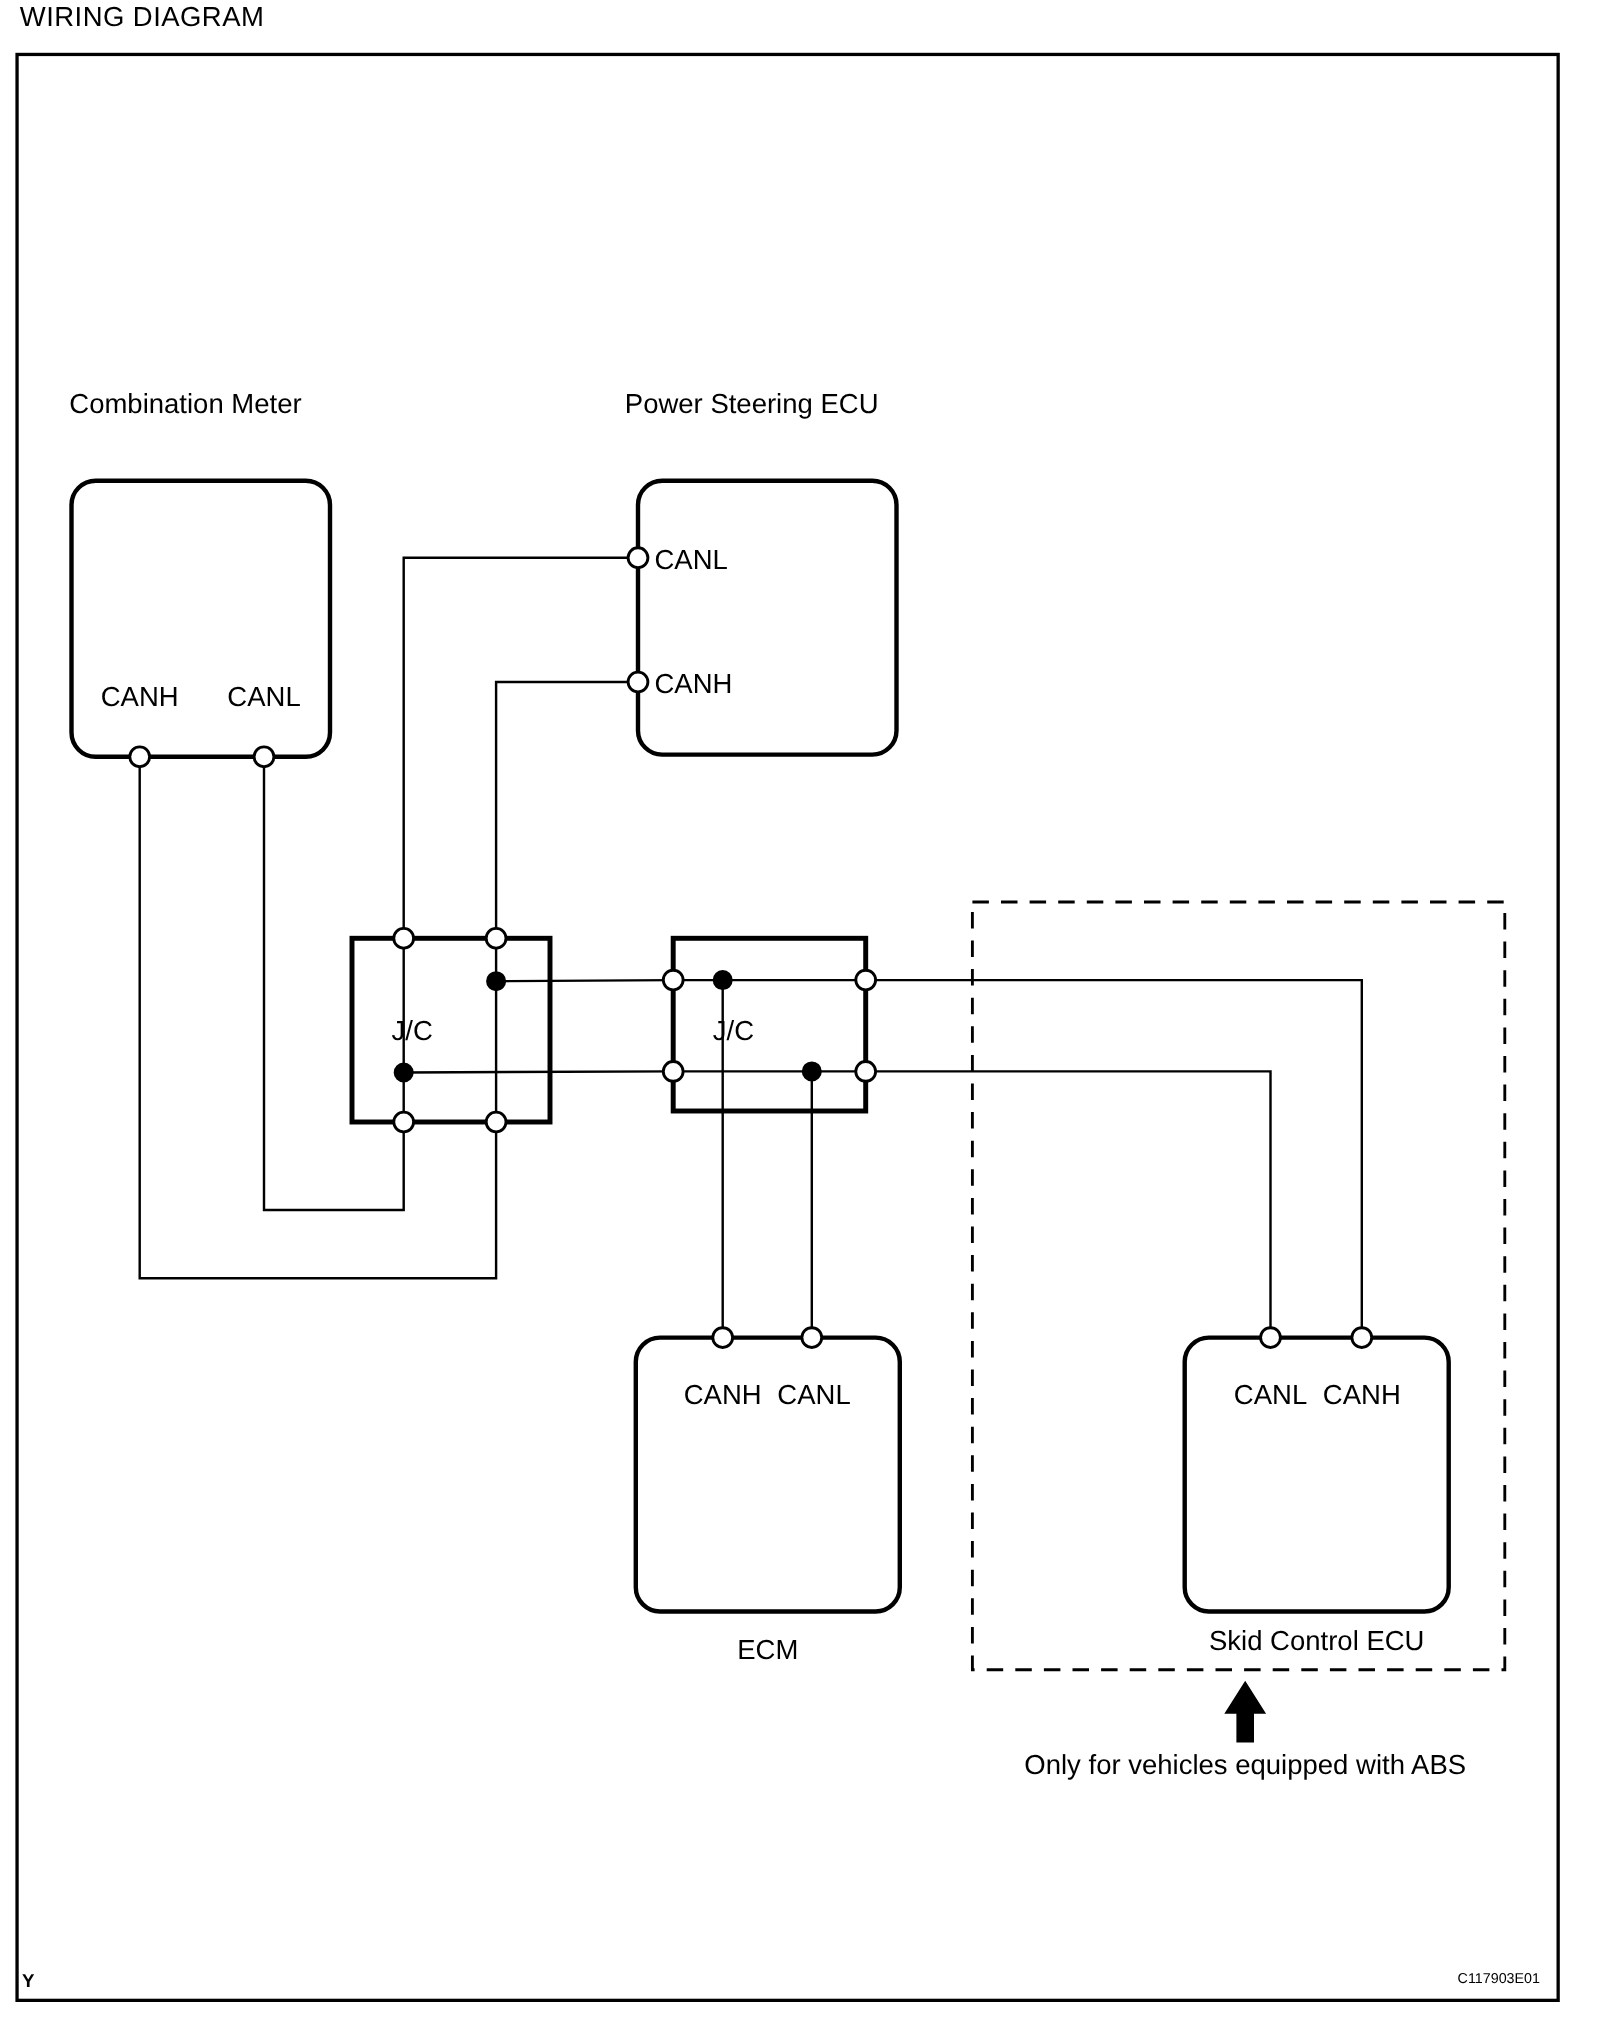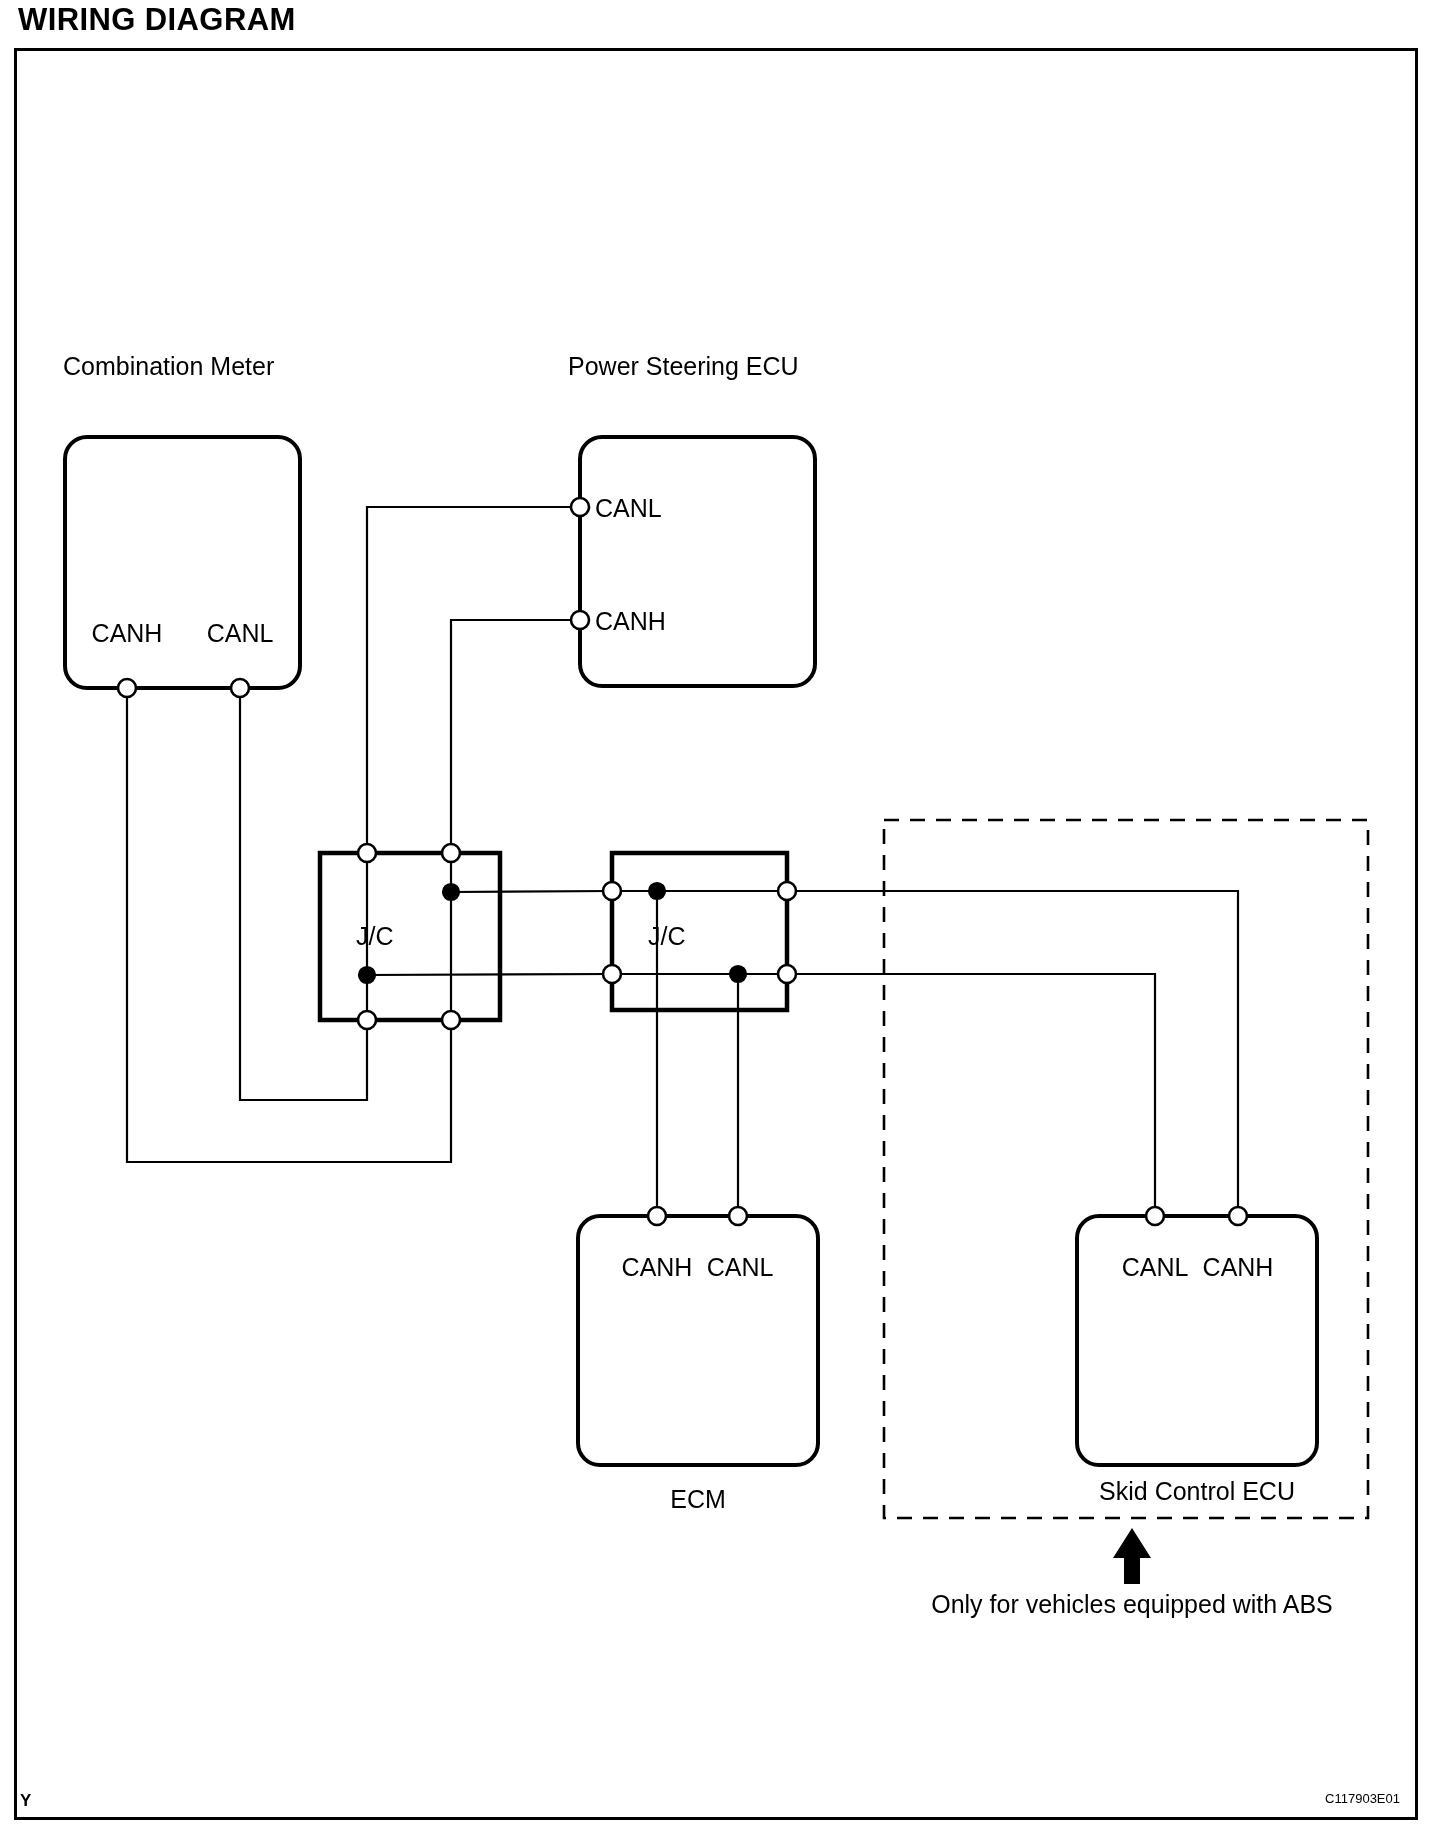--- a/index.html
+++ b/index.html
@@ -12,22 +12,22 @@
     height: 1846px;
     font-family: "Liberation Sans", sans-serif;
     color: #000000;
     position: relative;
     overflow: hidden;
   }
   #page-title {
     position: absolute;
     left: 18px;
     top: 2px;
-    font-size: 31px;
-    font-weight: bold;
+    font-size: 25px;
+    font-weight: normal;
     letter-spacing: 0.4px;
     white-space: nowrap;
   }
   #frame {
     position: absolute;
     left: 14px;
     top: 48px;
     width: 1404px;
     height: 1772px;
     border: 3px solid #000000;

